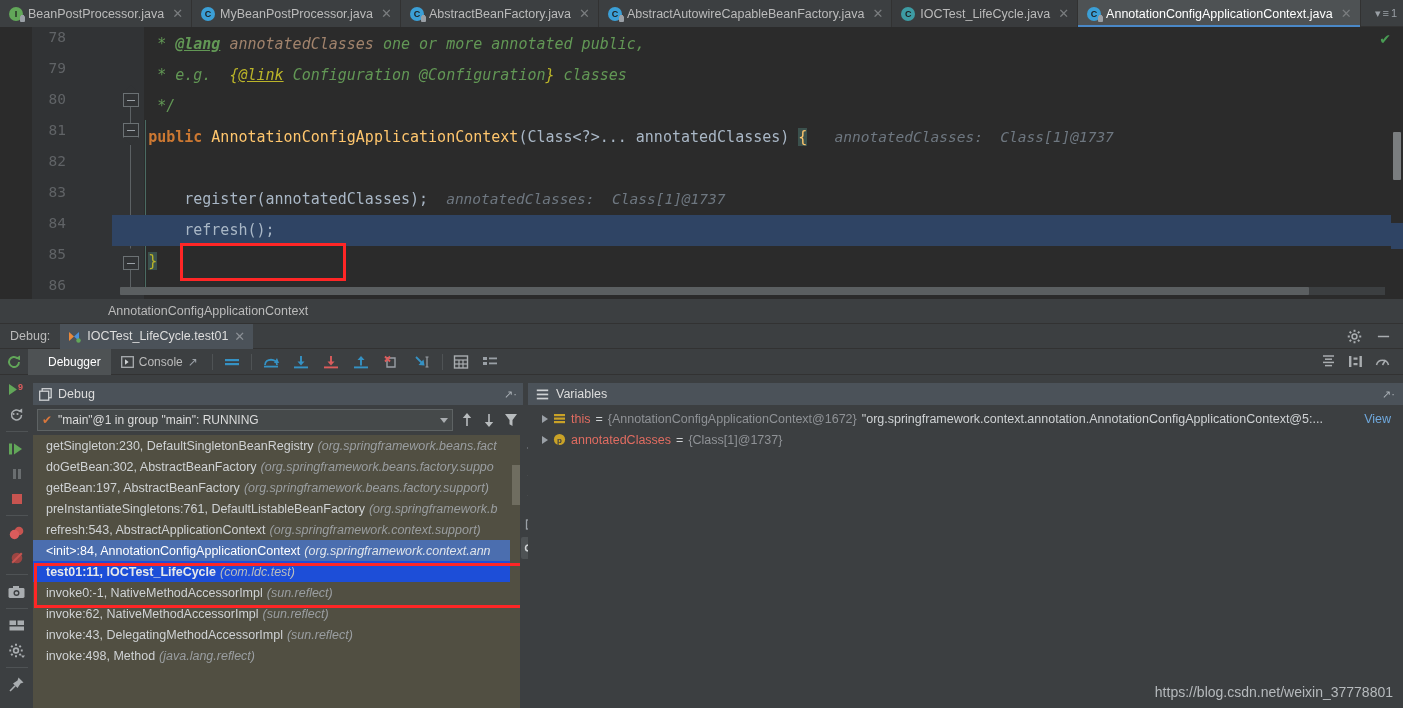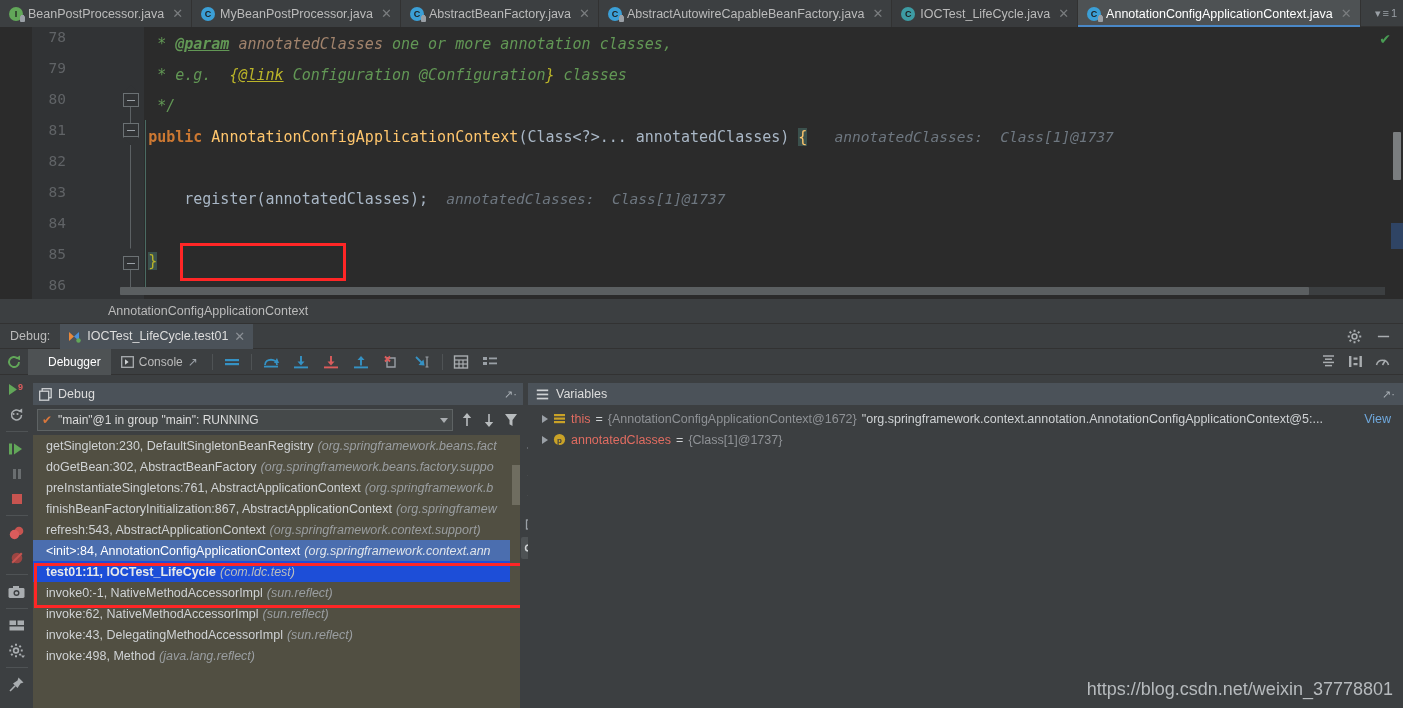--- a/index.html
+++ b/index.html
@@ -239,21 +239,21 @@
   .tri { width:0; height:0; border-left:6px solid #9aa0a6;
     border-top:4px solid transparent; border-bottom:4px solid transparent; flex:none; }
   .vname { color:#e06c61; }
   .veq { color:#cfd2d4; }
   .vval { color:#8f9296; }
   .vstr { color:#cfd2d4; }
   .vview { color:#6fa8dc; margin-left:auto; padding-right:12px; }
 
   .watermark {
     position:absolute; right:10px; bottom:8px;
-    font-size:18px; color:#b6babd;margin-left:33px;
+    font-size:14px; color:#b6babd;margin-left:33px;
   }
 
   
   #frames-redbox {
     position:absolute; left:34px; top:563px; width:499px; height:45px;
     border:3px solid #ff2626; pointer-events:none;
   }
 </style>
 </head>
 <body>
@@ -318,31 +318,32 @@
       <div class="fold-arrowdn" style="top:110px;"></div>
       <div class="fold-stem" style="top:118px; height:108px;"></div>
       <div class="fold-arrowup" style="top:221px;"></div>
       <div class="fold-box" style="top:229px;"></div>
       <div class="fold-stem" style="top:243px; height:25px;"></div>
     </div>
 
     <div class="codearea">
       <div class="indent-guide" style="left:33px; top:93px; height:175px;"></div>
 
-      <div class="cline" style="top:2px;"><span class="cmt">     </span><span class="cmt">*</span><span class="cmt"> </span><span class="cmtPar">@param</span><span class="cmt"> </span><span class="cmtArg">annotatedClasses</span><span class="cmt"> </span><span class="cmt">one or more annotation classes,</span></div>
+      <div class="cline" style="top:2px;"><span class="cmt">     </span><span class="cmt">*</span><span class="cmt"> </span><span class="cmtPar">@lang</span><span class="cmt"> </span><span class="cmtArg">annotatedClasses</span><span class="cmt"> </span><span class="cmt">one or more annotated public,</span></div>
 
       <div class="cline" style="top:33px;"><span class="cmt">     </span><span class="cmt">*</span><span class="cmt"> </span><span class="cmt">e.g.</span><span class="cmt">  </span><span class="cmtTag">{</span><span class="cmtLink">@link</span><span class="cmt"> </span><span class="cmt">Configuration</span><span class="cmt"> </span><span class="cmt">@Configuration</span><span class="cmtTag">}</span><span class="cmt"> </span><span class="cmt">classes</span></div>
 
       <div class="cline" style="top:64px;"><span class="cmt">     </span><span class="cmt">*/</span></div>
 
       <div class="cline" style="top:95px;"><span>    </span><span class="kw">public</span><span> </span><span class="fnname">AnnotationConfigApplicationContext</span><span class="punc">(Class&lt;?&gt;... annotatedClasses)</span><span> </span><span class="brace-hl">{</span><span>   </span><span class="hint">annotatedClasses:  Class[1]@1737</span></div>
 
 
       <div class="cline" style="top:157px;"><span>        </span><span class="ident">register</span><span class="punc">(annotatedClasses);</span><span>  </span><span class="hint">annotatedClasses:  Class[1]@1737</span></div>
 
+      <div class="cline hl" style="top:188px;"><span>        </span><span class="ident">refresh</span><span class="punc">();</span></div>
 
       <div class="cline" style="top:219px;"><span>    </span><span class="yelbrace brace-hl">}</span></div>
     </div>
 
     <div class="redbox" style="left:180px; top:216px; width:166px; height:38px;"></div>
 
     <div class="editor-markbar">
       <div class="editor-thumb" style="top:105px; height:48px;"></div>
       <div class="mark-hl" style="top:196px; height:26px;"></div>
     </div>
@@ -617,26 +618,26 @@
   <div class="frames-list">
     <div class="frame-row">
       <span>getSingleton:230, DefaultSingletonBeanRegistry</span>
       <span class="pkg">(org.springframework.beans.fact</span>
     </div>
     <div class="frame-row">
       <span>doGetBean:302, AbstractBeanFactory</span>
       <span class="pkg">(org.springframework.beans.factory.suppo</span>
     </div>
     <div class="frame-row">
-      <span>preInstantiateSingletons:761, AbstractApplicationContext</span>
+      <span>getBean:197, AbstractBeanFactory</span>
+      <span class="pkg">(org.springframework.beans.factory.support)</span>
+    </div>
+    <div class="frame-row">
+      <span>preInstantiateSingletons:761, DefaultListableBeanFactory</span>
       <span class="pkg">(org.springframework.b</span>
-    </div>
-    <div class="frame-row">
-      <span>finishBeanFactoryInitialization:867, AbstractApplicationContext</span>
-      <span class="pkg">(org.springframew</span>
     </div>
     <div class="frame-row">
       <span>refresh:543, AbstractApplicationContext</span>
       <span class="pkg">(org.springframework.context.support)</span>
     </div>
     <div class="frame-row selected">
       <span>&lt;init&gt;:84, AnnotationConfigApplicationContext</span>
       <span class="pkg">(org.springframework.context.ann</span>
     </div>
     <div class="frame-row greenrow">

